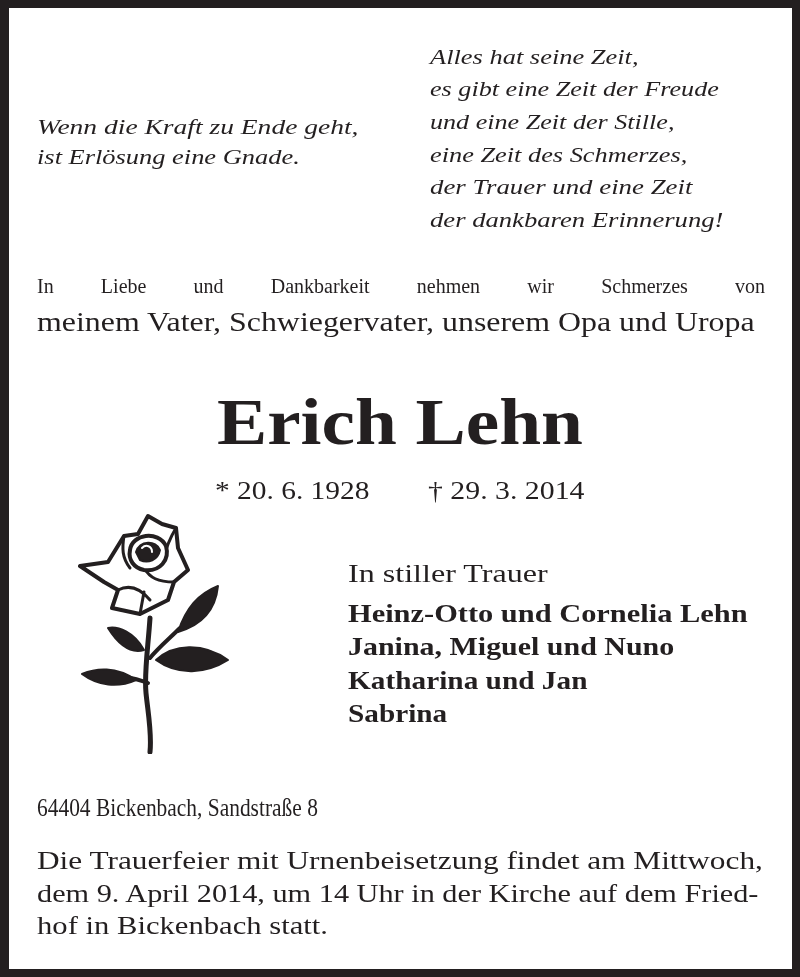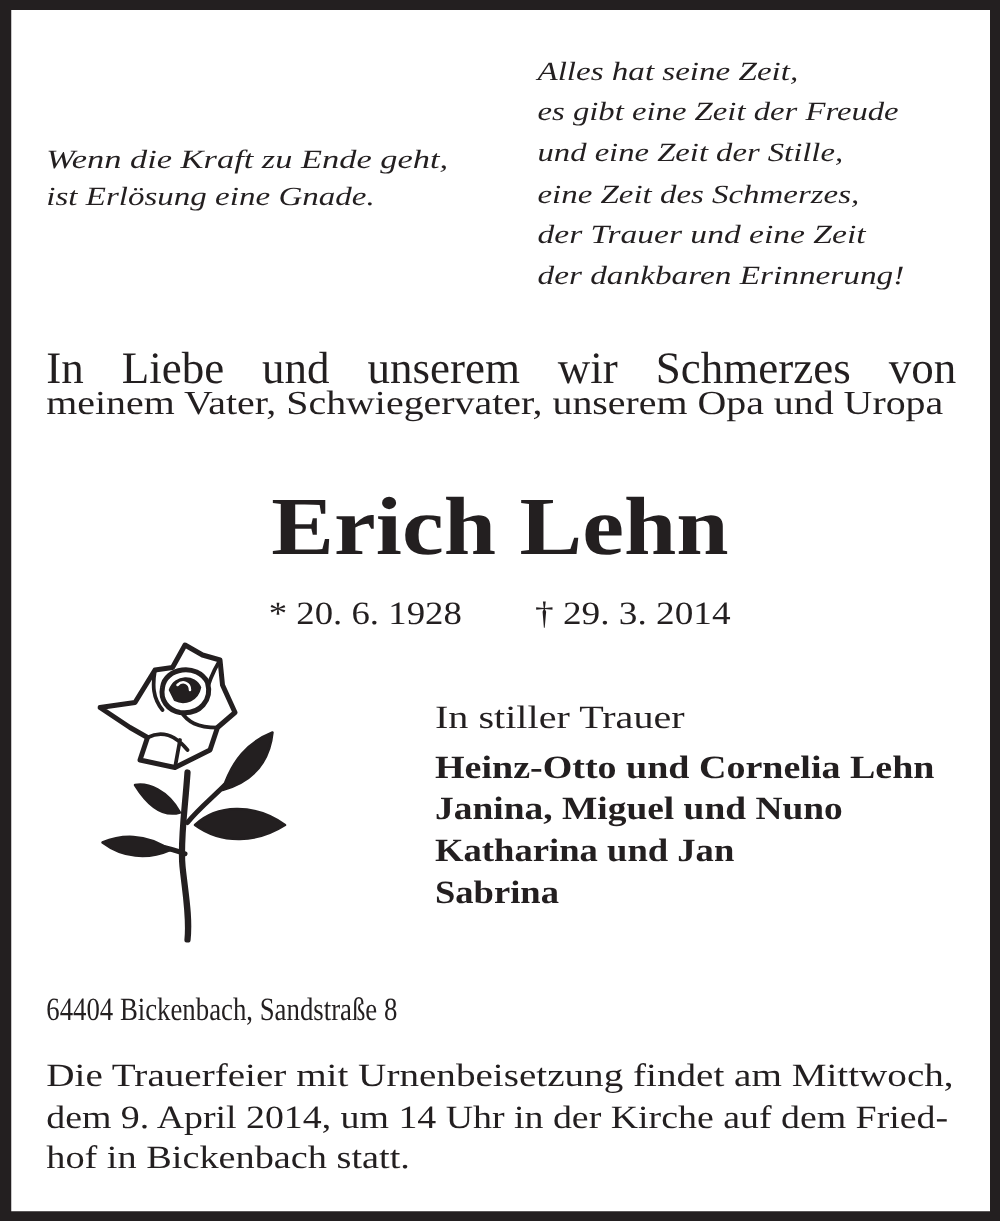--- a/index.html
+++ b/index.html
@@ -23,25 +23,26 @@
 
   <div>
     <div class="ln it" style="left: 421px; top: 39px; font-size: 21px; transform: scaleX(1.25904);">Alles hat seine Zeit,</div>
     <div class="ln it" style="left: 421px; top: 71px; font-size: 21px; transform: scaleX(1.24569);">es gibt eine Zeit der Freude</div>
     <div class="ln it" style="left: 421px; top: 104px; font-size: 21px; transform: scaleX(1.24365);">und eine Zeit der Stille,</div>
     <div class="ln it" style="left: 421px; top: 137px; font-size: 21px; transform: scaleX(1.25366);">eine Zeit des Schmerzes,</div>
     <div class="ln it" style="left: 421px; top: 169px; font-size: 21px; transform: scaleX(1.27805);">der Trauer und eine Zeit</div>
     <div class="ln it" style="left: 421px; top: 202px; font-size: 21px; transform: scaleX(1.2684);">der dankbaren Erinnerung!</div>
   </div>
 
-  <div class="ln just" style="left:28px; top:268px; width:728px; font-size:36px;">
+  <div class="ln just" style="left:28px; top:268px; width:728px; font-size:20px;">
     <span>In</span>
     <span>Liebe</span>
     <span>und</span>
-    <span>unserem</span>
+    <span>Dankbarkeit</span>
+    <span>nehmen</span>
     <span>wir</span>
     <span>Schmerzes</span>
     <span>von</span>
   </div>
   <div class="ln" style="left: 28px; top: 301px; font-size: 27px; transform: scaleX(1.18092);">meinem Vater, Schwiegervater, unserem Opa und Uropa</div>
 
   <div class="ln bd" style="left: 208px; top: 381px; font-size: 66px; transform: scaleX(1.14019);">Erich Lehn</div>
 
   <div class="ln" style="left: 206px; top: 470px; font-size: 26px; transform: scaleX(1.13139);">* 20. 6. 1928</div>
   <div class="ln" style="left: 419px; top: 470px; font-size: 26px; transform: scaleX(1.14599);">† 29. 3. 2014</div>

